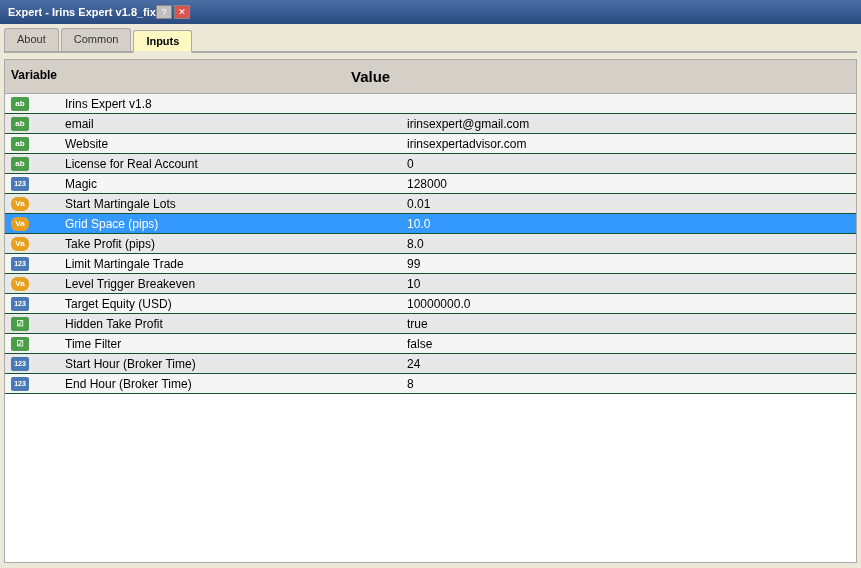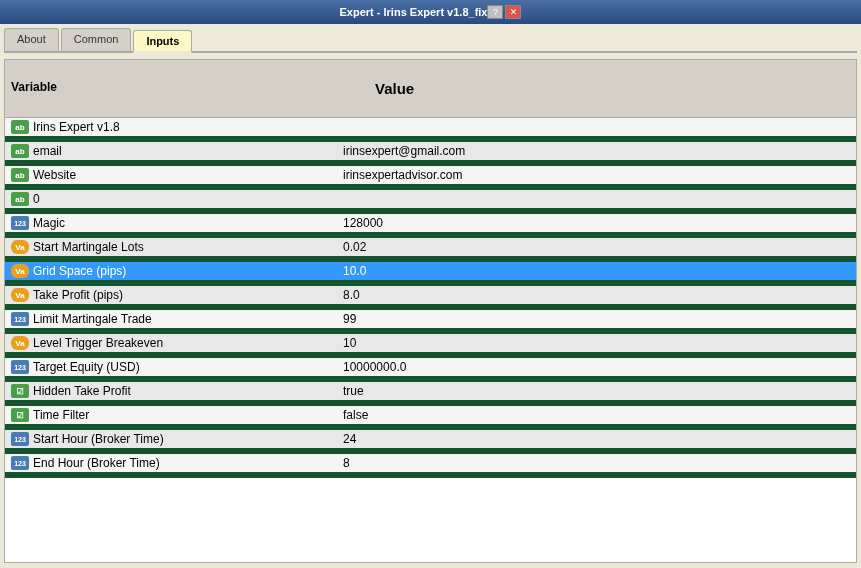--- a/index.html
+++ b/index.html
@@ -10,21 +10,21 @@
       width: 861px;
       height: 568px;
       overflow: hidden;
     }
     .title-bar {
       background: linear-gradient(to bottom, #4a6fa5 0%, #2a4a7f 100%);
       color: white;
       padding: 4px 8px;
       display: flex;
       align-items: center;
-      justify-content: center;
+      justify-content: flex-start;
       height: 24px;
     }
     .title-bar-text {
       font-size: 11px;
       font-weight: bold;
     }
     .title-bar-controls {
       display: flex;
       gap: 2px;
     }
@@ -74,39 +74,39 @@
     .content-panel {
       background: white;
       border: 1px solid #aaa;
       height: calc(568px - 24px - 40px);
       overflow-y: auto;
     }
     .table-header {
       display: flex;
       background: #d4d0c8;
       border-bottom: 1px solid #aaa;
-      padding: 20px 6px;
-      gap: 24px;
+      padding: 8px 6px;
     }
     .col-variable {
       width: 340px;
       font-weight: bold;
       font-size: 12px;
     }
     .col-value {
       flex: 1;
       font-weight: bold;
       font-size: 15px;
     }
     .table-row {
       display: flex;
       align-items: center;
-      border-bottom: 6px solid #14532d;
+      border-bottom: 1px solid #14532d;
       padding: 2px 6px;
       min-height: 20px;
+      gap: 32px;
     }
     .table-row:nth-child(odd) { background: #f5f5f5; }
     .table-row:nth-child(even) { background: #e8e8e8; }
     .table-row.selected {
       background: #3399ff;
       color: white;
     }
     .row-icon {
       width: 18px;
       height: 14px;
@@ -168,31 +168,32 @@
     <span class="row-name">email</span>
     <span class="row-value">irinsexpert@gmail.com</span>
   </div>
         <div class="table-row">
     <span class="row-icon icon-ab">ab</span>
     <span class="row-name">Website</span>
     <span class="row-value">irinsexpertadvisor.com</span>
   </div>
         <div class="table-row">
     <span class="row-icon icon-ab">ab</span>
+    <span class="row-name">License for Real Account</span>
     <span class="row-value">0</span>
   </div>
         <div class="table-row">
     <span class="row-icon icon-123">123</span>
     <span class="row-name">Magic</span>
     <span class="row-value">128000</span>
   </div>
         <div class="table-row">
     <span class="row-icon icon-va">Va</span>
     <span class="row-name">Start Martingale Lots</span>
-    <span class="row-value">0.02</span>
+    <span class="row-value">0.01</span>
   </div>
         <div class="table-row selected">
     <span class="row-icon icon-va">Va</span>
     <span class="row-name">Grid Space (pips)</span>
     <span class="row-value">10.0</span>
   </div>
         <div class="table-row">
     <span class="row-icon icon-va">Va</span>
     <span class="row-name">Take Profit (pips)</span>
     <span class="row-value">8.0</span>

